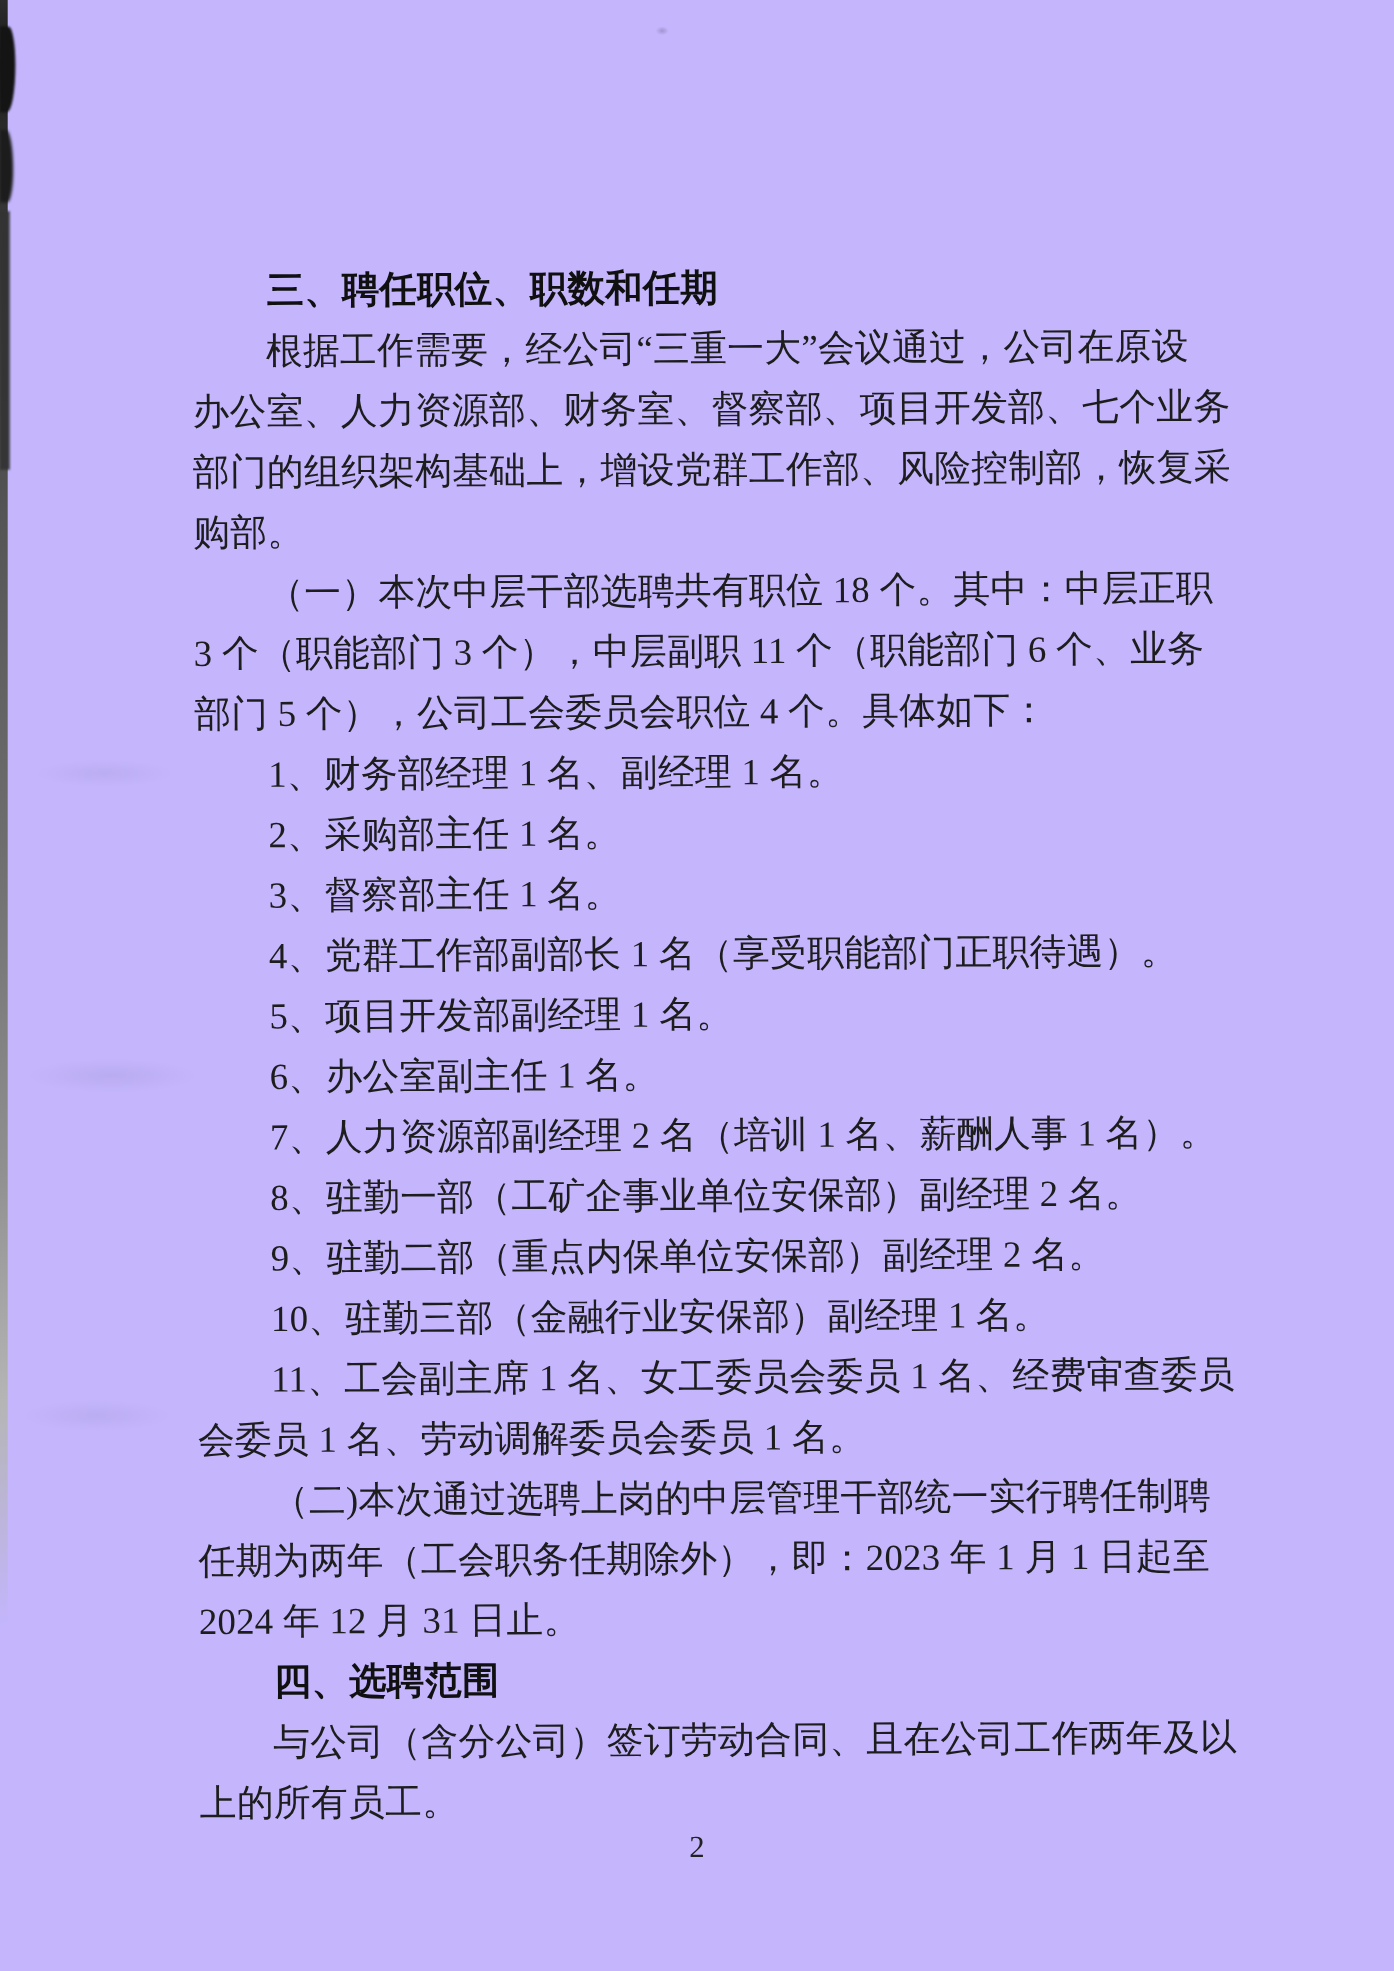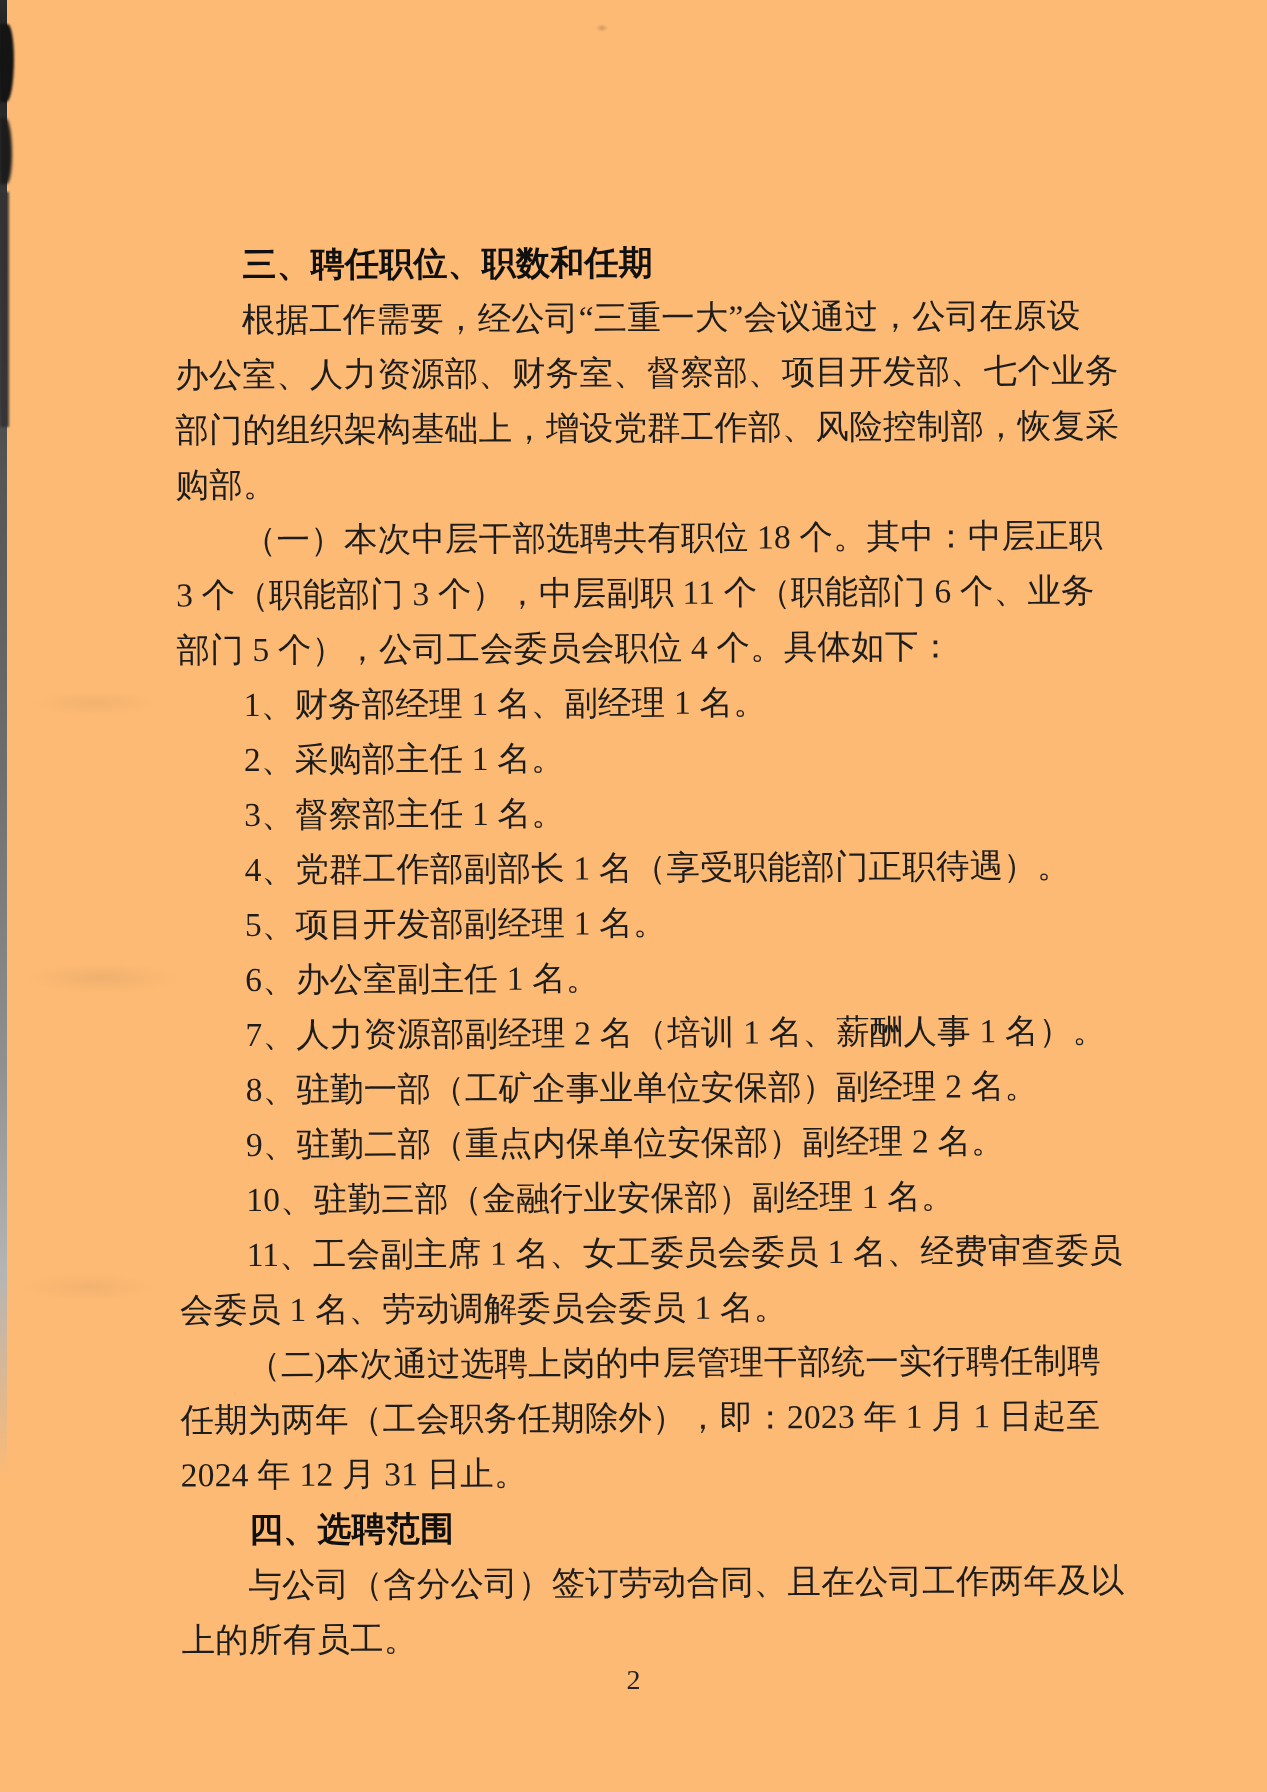--- a/index.html
+++ b/index.html
@@ -1,20 +1,20 @@
 <!DOCTYPE html>
 <html><head>
 <meta charset="utf-8">
 <style>
   html, body { margin: 0; padding: 0; background: #e9e9e9; }
   .page {
     position: relative;
     width: 1267px;
     height: 1792px;
-    background: #fdba74;
+    background: #c4b5fd;
     overflow: hidden;
     font-family: "Liberation Serif", "DejaVu Serif", serif;
     color: #1d1d1d;
   }
 
   
   .edge-strip {
     position: absolute; left: 0; top: 0; width: 7px; height: 1480px;
     background: linear-gradient(180deg,
       #2c2c2c 0%, #191919 4%, #303030 9%, #3c3c3c 18%,

